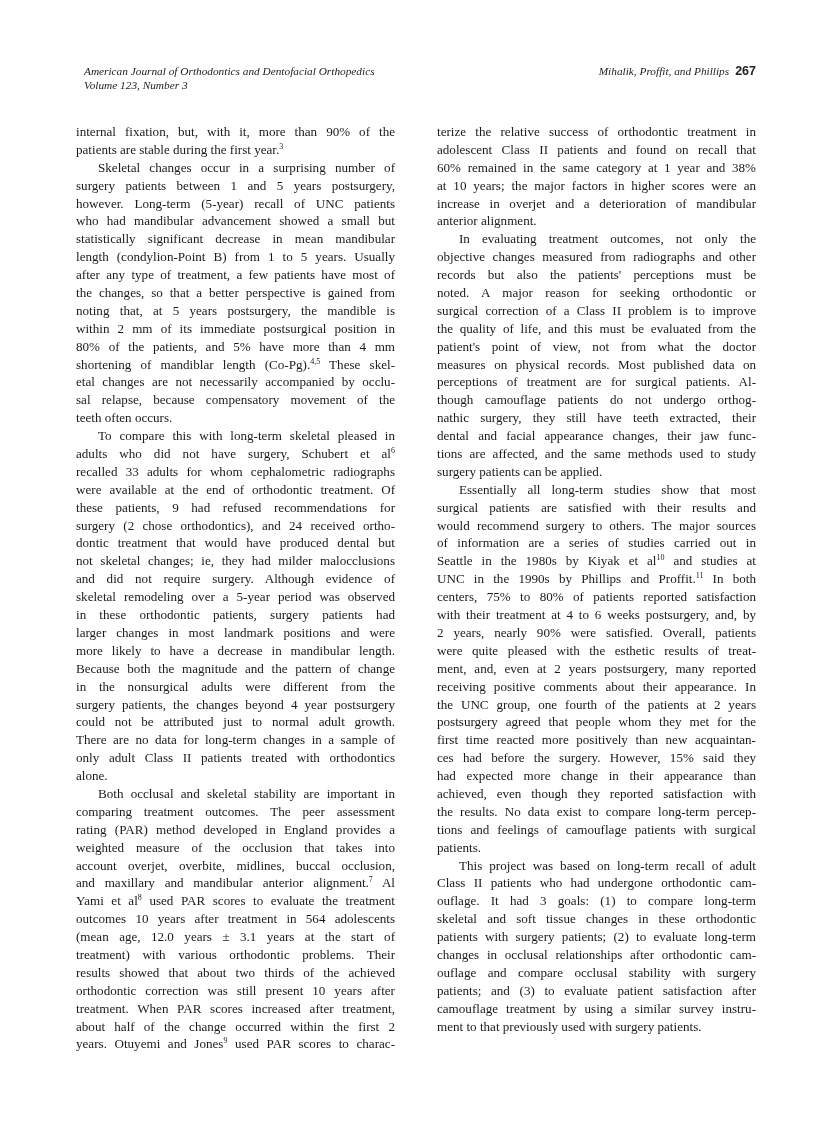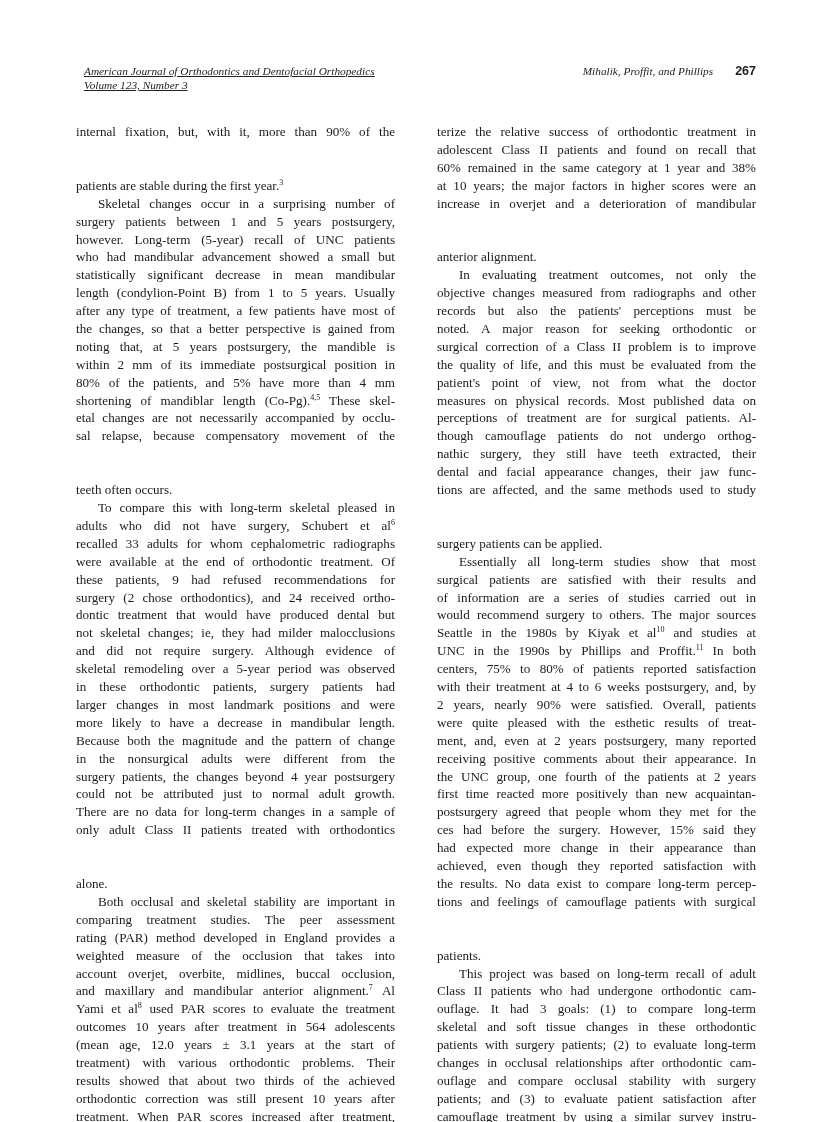--- a/index.html
+++ b/index.html
@@ -1,27 +1,27 @@
 <!DOCTYPE html>
 <html><head>
 <meta charset="utf-8">
 <style>
   html, body { margin: 0; padding: 0; background: #ffffff; }
   body { width: 838px; height: 1122px; position: relative; overflow: hidden;
          font-family: "Liberation Serif", "DejaVu Serif", serif; color: #1a1a1a; }
   .header { position: absolute; top: 64px; left: 84px; width: 672px; height: 32px; }
-  .hdr-left { position: absolute; left: 0; top: 0; font-style: italic; font-size: 11.3px; line-height: 14px; color: #222; text-decoration: underline; }
+  .hdr-left { position: absolute; left: 0; top: 0; font-style: italic; font-size: 11.3px; line-height: 14px; color: #222; }
   .hdr-right { position: absolute; right: 0; top: 0; font-size: 11.3px; line-height: 14px; color: #222; white-space: nowrap; }
   .hdr-right .authors { font-style: italic; }
-  .hdr-right .page-num { font-family: "Liberation Sans", "DejaVu Sans", sans-serif; font-weight: bold; font-size: 12.5px; margin-left: 22px; }
+  .hdr-right .page-num { font-family: "Liberation Sans", "DejaVu Sans", sans-serif; font-weight: bold; font-size: 12.5px; margin-left: 6px; }
   .col { position: absolute; top: 123px; width: 319px; font-size: 13.1px; line-height: 17.9px; }
   .col-left { left: 76px; }
   .col-right { left: 437px; }
   .line { display: block; white-space: nowrap; text-align: justify; text-align-last: justify; height: 17.9px; overflow: visible; }
-  .line.last { text-align-last: left; margin-top: 36px; }
+  .line.last { text-align-last: left; }
   .line.indent { padding-left: 22px; }
   sup { font-size: 8px; line-height: 0; vertical-align: 5px; }
 </style>
 </head>
 <body>
 
 <div class="header">
   <div class="hdr-left">
     <div>American Journal of Orthodontics and Dentofacial Orthopedics</div>
     <div>Volume 123, Number 3</div>
@@ -63,21 +63,21 @@
     <span class="line"><span>larger changes in most landmark positions and were</span></span>
     <span class="line"><span>more likely to have a decrease in mandibular length.</span></span>
     <span class="line"><span>Because both the magnitude and the pattern of change</span></span>
     <span class="line"><span>in the nonsurgical adults were different from the</span></span>
     <span class="line"><span>surgery patients, the changes beyond 4 year postsurgery</span></span>
     <span class="line"><span>could not be attributed just to normal adult growth.</span></span>
     <span class="line"><span>There are no data for long-term changes in a sample of</span></span>
     <span class="line"><span>only adult Class II patients treated with orthodontics</span></span>
     <span class="line last"><span>alone.</span></span>
     <span class="line indent"><span>Both occlusal and skeletal stability are important in</span></span>
-    <span class="line"><span>comparing treatment studies. The peer assessment</span></span>
+    <span class="line"><span>comparing treatment outcomes. The peer assessment</span></span>
     <span class="line"><span>rating (PAR) method developed in England provides a</span></span>
     <span class="line"><span>weighted measure of the occlusion that takes into</span></span>
     <span class="line"><span>account overjet, overbite, midlines, buccal occlusion,</span></span>
     <span class="line"><span>and maxillary and mandibular anterior alignment.</span><sup>7</sup><span> Al</span></span>
     <span class="line"><span>Yami et al</span><sup>8</sup><span> used PAR scores to evaluate the treatment</span></span>
     <span class="line"><span>outcomes 10 years after treatment in 564 adolescents</span></span>
     <span class="line"><span>(mean age, 12.0 years ± 3.1 years at the start of</span></span>
     <span class="line"><span>treatment) with various orthodontic problems. Their</span></span>
     <span class="line"><span>results showed that about two thirds of the achieved</span></span>
     <span class="line"><span>orthodontic correction was still present 10 years after</span></span>
@@ -101,33 +101,33 @@
     <span class="line"><span>patient's point of view, not from what the doctor</span></span>
     <span class="line"><span>measures on physical records. Most published data on</span></span>
     <span class="line"><span>perceptions of treatment are for surgical patients. Al-</span></span>
     <span class="line"><span>though camouflage patients do not undergo orthog-</span></span>
     <span class="line"><span>nathic surgery, they still have teeth extracted, their</span></span>
     <span class="line"><span>dental and facial appearance changes, their jaw func-</span></span>
     <span class="line"><span>tions are affected, and the same methods used to study</span></span>
     <span class="line last"><span>surgery patients can be applied.</span></span>
     <span class="line indent"><span>Essentially all long-term studies show that most</span></span>
     <span class="line"><span>surgical patients are satisfied with their results and</span></span>
+    <span class="line"><span>would recommend surgery to others. The major sources</span></span>
     <span class="line"><span>of information are a series of studies carried out in</span></span>
-    <span class="line"><span>would recommend surgery to others. The major sources</span></span>
     <span class="line"><span>Seattle in the 1980s by Kiyak et al</span><sup>10</sup><span> and studies at</span></span>
     <span class="line"><span>UNC in the 1990s by Phillips and Proffit.</span><sup>11</sup><span> In both</span></span>
     <span class="line"><span>centers, 75% to 80% of patients reported satisfaction</span></span>
     <span class="line"><span>with their treatment at 4 to 6 weeks postsurgery, and, by</span></span>
     <span class="line"><span>2 years, nearly 90% were satisfied. Overall, patients</span></span>
     <span class="line"><span>were quite pleased with the esthetic results of treat-</span></span>
     <span class="line"><span>ment, and, even at 2 years postsurgery, many reported</span></span>
     <span class="line"><span>receiving positive comments about their appearance. In</span></span>
     <span class="line"><span>the UNC group, one fourth of the patients at 2 years</span></span>
+    <span class="line"><span>postsurgery agreed that people whom they met for the</span></span>
     <span class="line"><span>first time reacted more positively than new acquaintan-</span></span>
-    <span class="line"><span>postsurgery agreed that people whom they met for the</span></span>
     <span class="line"><span>ces had before the surgery. However, 15% said they</span></span>
     <span class="line"><span>had expected more change in their appearance than</span></span>
     <span class="line"><span>achieved, even though they reported satisfaction with</span></span>
     <span class="line"><span>the results. No data exist to compare long-term percep-</span></span>
     <span class="line"><span>tions and feelings of camouflage patients with surgical</span></span>
     <span class="line last"><span>patients.</span></span>
     <span class="line indent"><span>This project was based on long-term recall of adult</span></span>
     <span class="line"><span>Class II patients who had undergone orthodontic cam-</span></span>
     <span class="line"><span>ouflage. It had 3 goals: (1) to compare long-term</span></span>
     <span class="line"><span>skeletal and soft tissue changes in these orthodontic</span></span>

